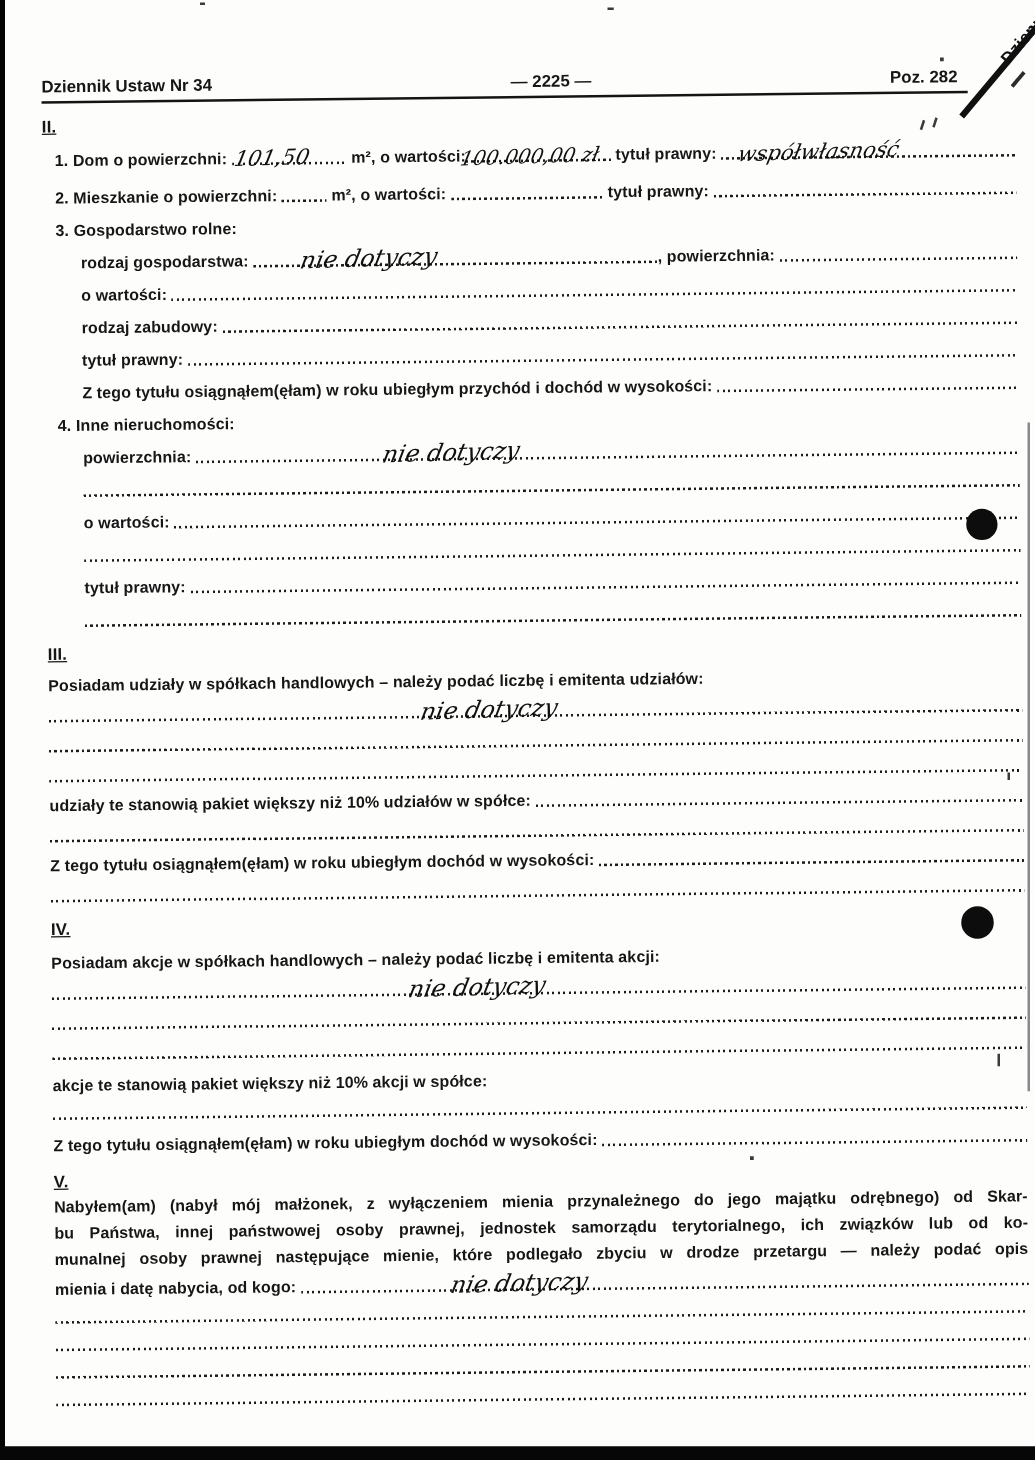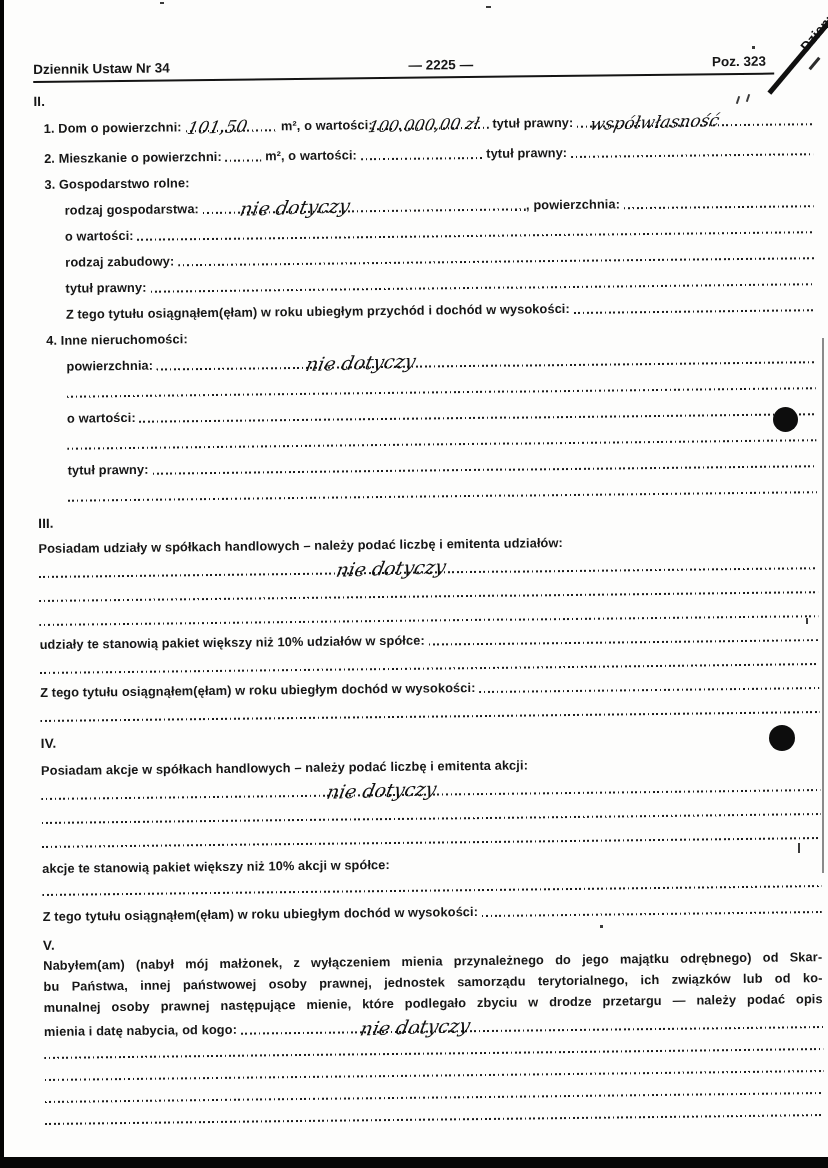--- a/index.html
+++ b/index.html
@@ -27,21 +27,21 @@
   .hrule{width:741px;border-top:2.6px solid #141414;margin-top:4px;}
   #form-lines{margin-top:0;}
   .line{display:flex;align-items:flex-end;height:26px;position:relative;}
   .label{font-size:12.8px;font-weight:700;line-height:1.05;padding-bottom:2px;white-space:pre;letter-spacing:.1px;}
   .dots{flex:1 1 auto;height:2.2px;margin-bottom:3px;position:relative;
         background:repeating-linear-gradient(90deg,#1b1b1b 0 1.7px,transparent 1.7px 4.4px);}
   .hw{position:absolute;bottom:-5px;white-space:nowrap;color:#101010;
       font-family:"DejaVu Serif",serif;font-style:italic;font-weight:500;font-size:19px;
       transform:skewX(-13deg) rotate(-1.2deg);}
   .sec{height:20px;}
-  .sec .label{font-size:13.5px;}
+  .sec .label{font-size:13.5px;text-decoration:underline;}
   .num{padding-left:10px;}
   .ind1{padding-left:30px;}
   .h22{height:22px;}
   .h24{height:24px;}
   .g4{margin-top:4px;}
   .g8{margin-top:8px;}
   .g10{margin-top:10px;}
   .line.para{display:block;height:21px;}
   .para .label{display:block;white-space:normal;text-align:justify;text-align-last:justify;
                line-height:21px;padding-bottom:0;}
@@ -52,21 +52,21 @@
 <div id="page">
 
   <div class="corner-line"></div>
   <div class="corner-text">Dzienn</div>
   <div class="corner-tick"></div>
 
   <div id="content">
     <div class="hdr">
       <span class="l">Dziennik Ustaw Nr 34</span>
       <span class="c">— 2225 —</span>
-      <span class="r">Poz. 323</span>
+      <span class="r">Poz. 282</span>
     </div>
     <div class="hrule"></div>
     <div id="form-lines">
         <div class="line sec g8">
           <span class="label">II.</span>
         </div>
         <div class="line num">
           <span class="label">1. Dom o powierzchni: </span>
           <span class="dots" style="flex: 0 0 92px;">
             <span class="hw" style="left: 2px; font-size: 17px;">101,50</span>

